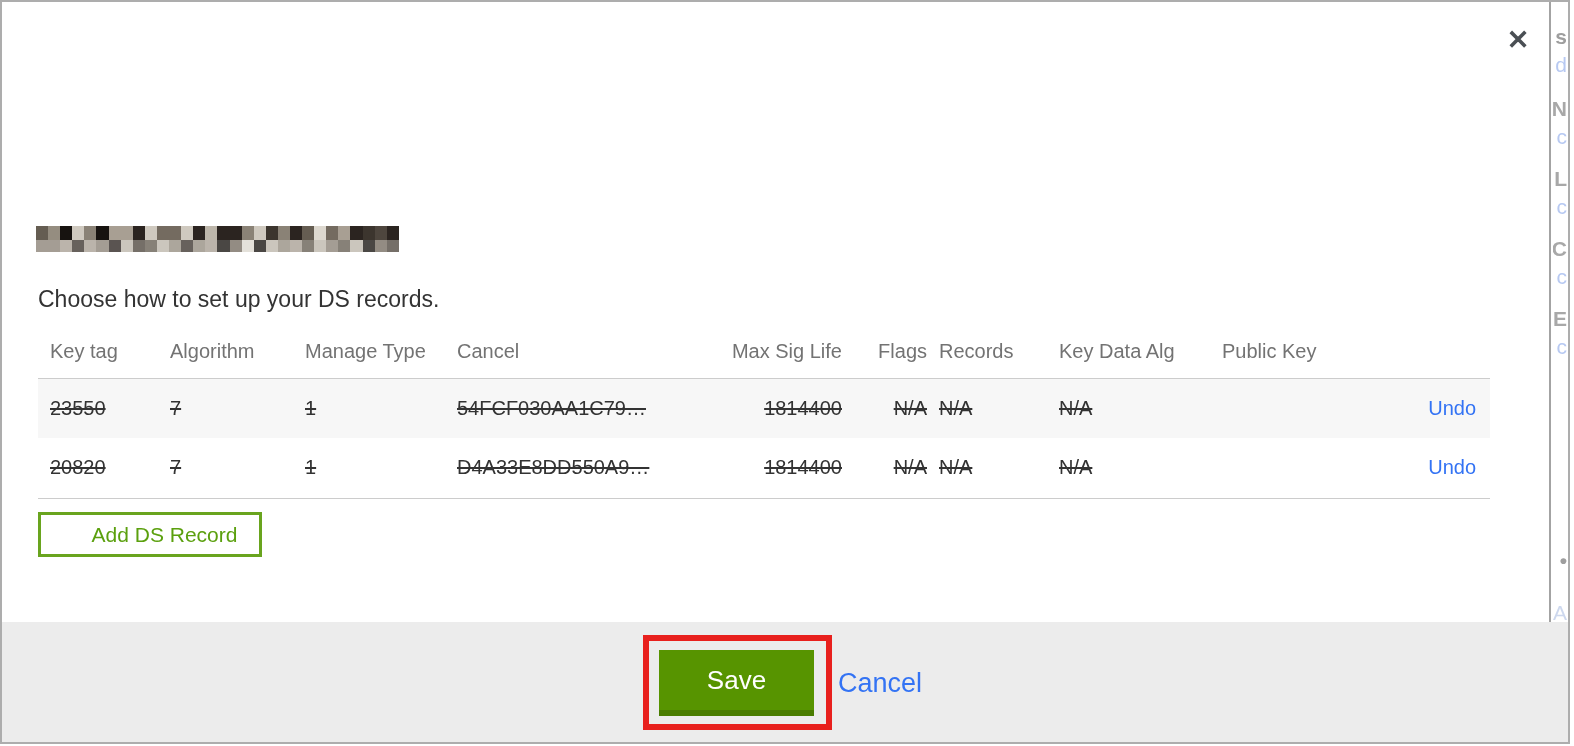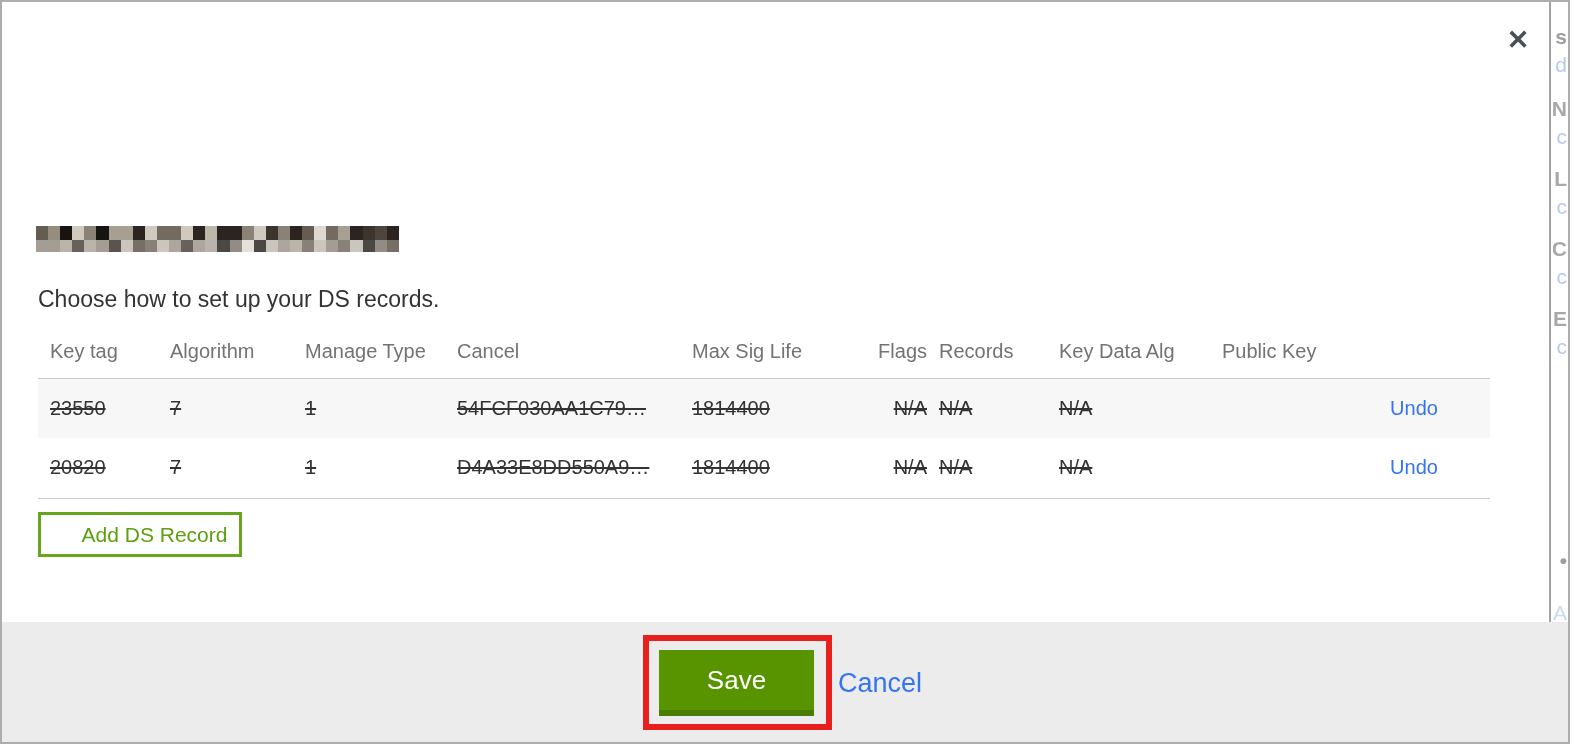--- a/index.html
+++ b/index.html
@@ -84,40 +84,40 @@
   }
   .ds-table td {
     height: 60px;
     vertical-align: middle;
     padding-left: 12px;
   }
   .ds-table th:nth-child(1), .ds-table td:nth-child(1) { width: 120px; }
   .ds-table th:nth-child(2), .ds-table td:nth-child(2) { width: 135px; }
   .ds-table th:nth-child(3), .ds-table td:nth-child(3) { width: 152px; }
   .ds-table th:nth-child(4), .ds-table td:nth-child(4) { width: 235px; }
-  .ds-table th:nth-child(5), .ds-table td:nth-child(5) { width: 162px; }
+  .ds-table th:nth-child(5), .ds-table td:nth-child(5) { width: 162px; text-align: right; }
   .ds-table th:nth-child(6), .ds-table td:nth-child(6) { width: 85px; text-align: right;  }
   .ds-table th:nth-child(7), .ds-table td:nth-child(7) { width: 120px; }
   .ds-table th:nth-child(8), .ds-table td:nth-child(8) { width: 163px; }
   .ds-table th:nth-child(9), .ds-table td:nth-child(9) { width: 130px; }
   .ds-table th:nth-child(10), .ds-table td:nth-child(10) { width: auto; }
   .ds-table tbody tr:nth-child(1) { background: #f7f7f7; border-top: 1px solid #cccccc; }
   .ds-table tbody tr:nth-child(2) { background: #ffffff; border-bottom: 1px solid #cccccc; }
   .struck { text-decoration: line-through; text-decoration-thickness: 2px; }
-  .ds-table td.action { text-align: center; padding-right: 14px; }
+  .ds-table td.action { text-align: right; padding-right: 14px; }
   .ds-table td.action a {
     color: #3373f4;
     text-decoration: none;
     cursor: pointer;
     font-size: 20px;
   }
   .add-btn {
     position: absolute;
     left: 36px; top: 510px;
-    width: 204px; height: 45px;
+    width: 224px; height: 45px;
     background: #ffffff;
     border: 3px solid #69a41e;
     color: #5ba00e;
     font-size: 21px;
     font-family: inherit;
     cursor: pointer;
     padding-left: 29px;
   }
   
   .sliver {

